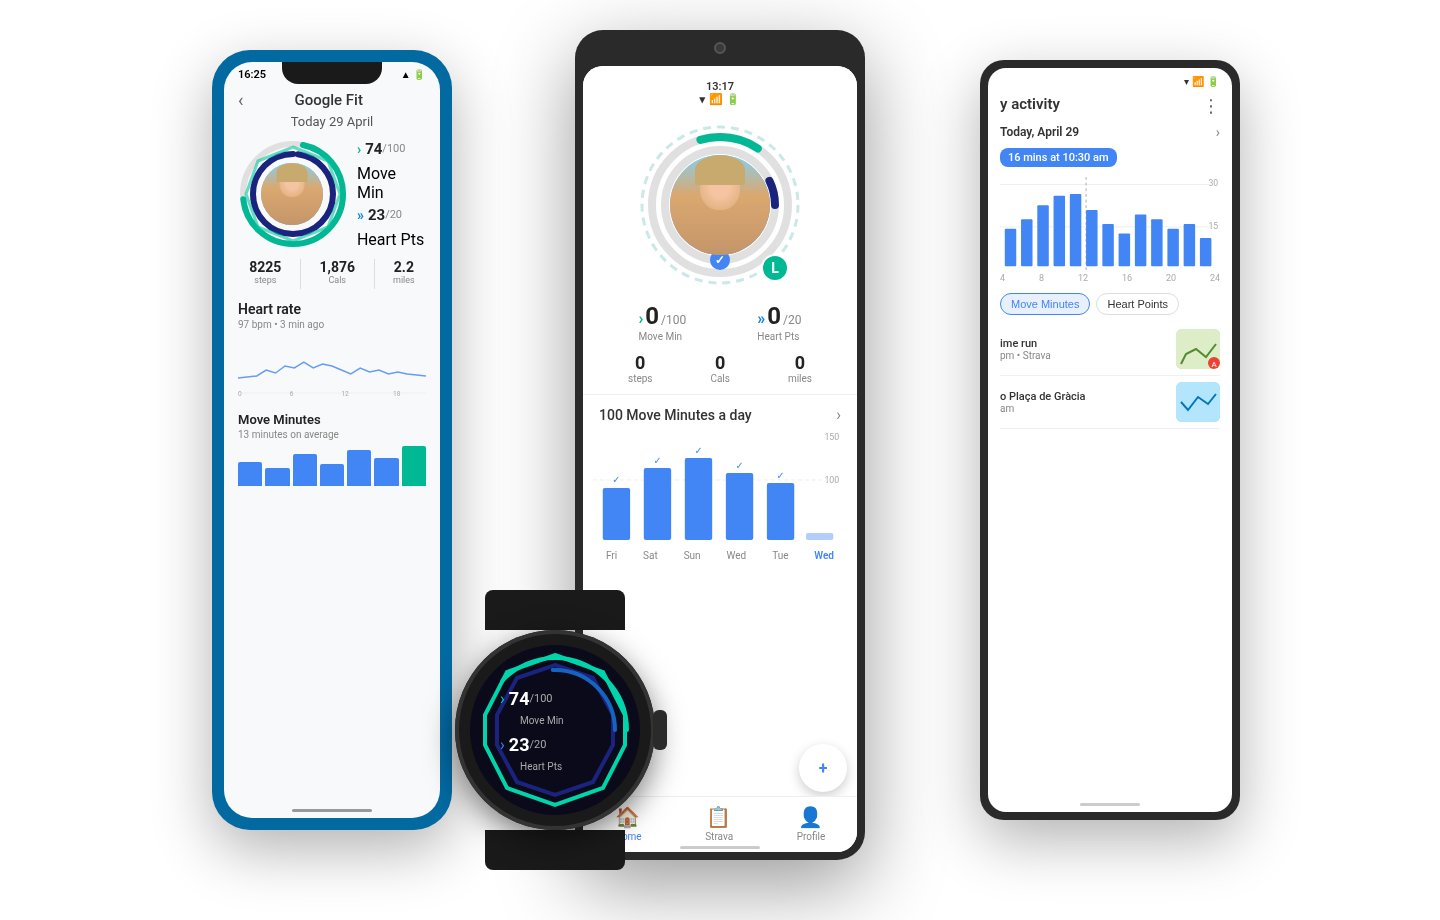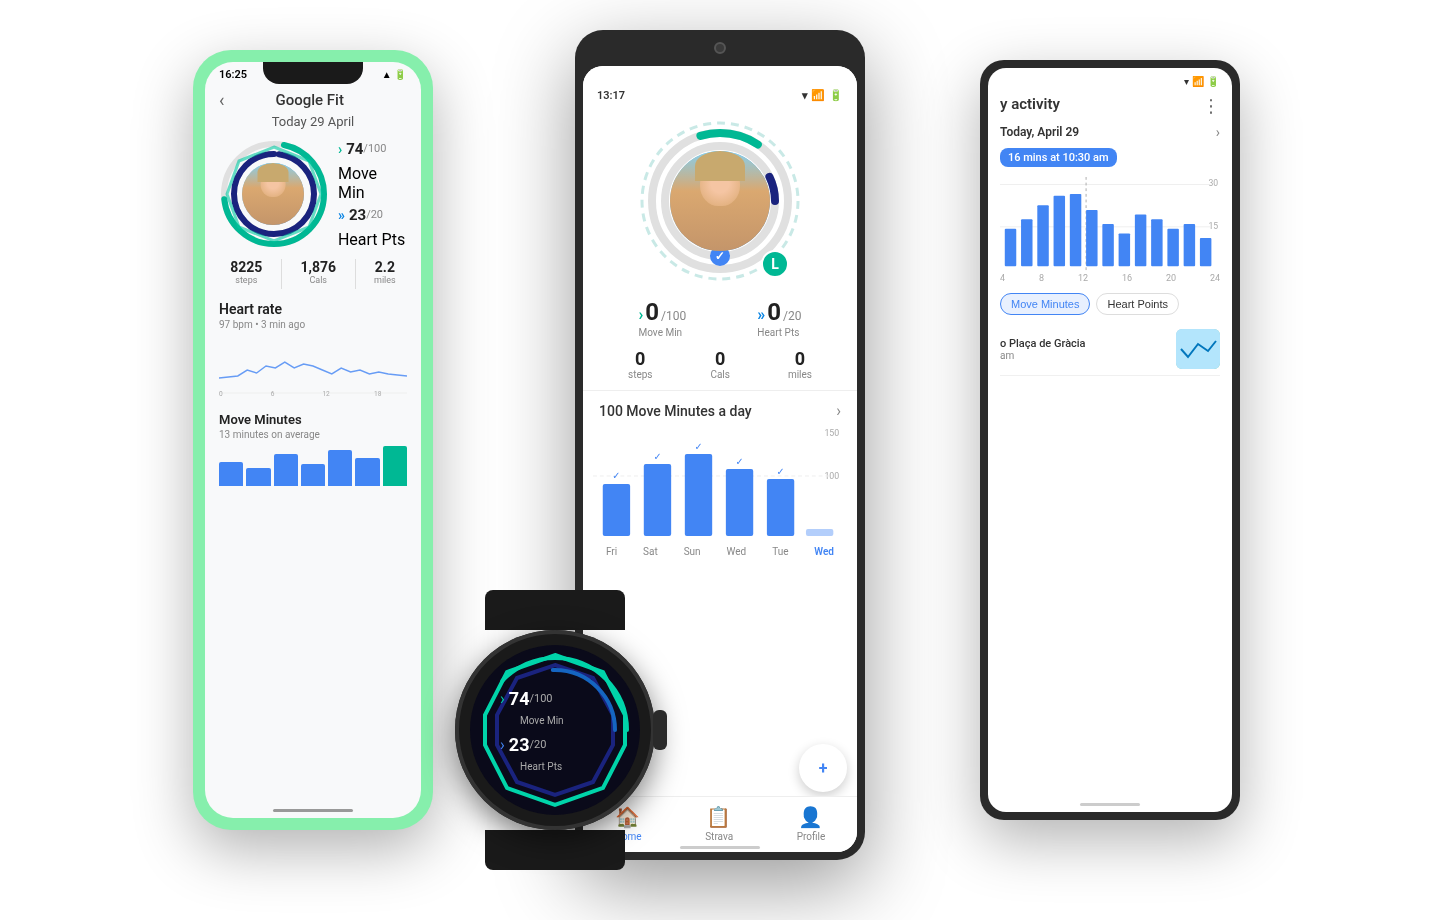--- a/index.html
+++ b/index.html
@@ -19,25 +19,25 @@
       width: 1100px;
       height: 860px;
       display: flex;
       align-items: center;
       justify-content: center;
     }
 
     
     .iphone {
       position: absolute;
-      left: 23px;
+      left: 42px;
       top: 20px;
       width: 240px;
       height: 780px;
-      background: #86efac;
+      background: #0369a1;
       border-radius: 38px;
       box-shadow: 0 20px 60px rgba(0,0,0,0.3);
       z-index: 1;
     }
     .iphone-screen {
       position: absolute;
       top: 12px;
       left: 12px;
       right: 12px;
       bottom: 12px;
@@ -245,27 +245,28 @@
       left: 8px;
       right: 8px;
       bottom: 8px;
       background: #ffffff;
       border-radius: 20px;
       overflow: hidden;
     }
 
     .android-status-bar {
       background: #fff;
-      padding: 23px 14px 4px;
+      padding: 14px 14px 4px;
       display: flex;
       justify-content: space-between;
       align-items: center;
       font-size: 11px;
       font-weight: 600;
       color: #333;
+      flex-direction: column;
     }
     .android-status-icons {
       display: flex;
       gap: 4px;
       align-items: center;
     }
 
     .android-ring-section {
       display: flex;
       justify-content: center;
@@ -1087,20 +1088,34 @@
         <span class="right-x-label">20</span>
         <span class="right-x-label">24</span>
       </div>
 
       <div class="right-filter-row">
         <button class="right-filter-btn active">Move Minutes</button>
         <button class="right-filter-btn">Heart Points</button>
       </div>
 
       <div class="right-activity-list">
+        <div class="right-activity-item">
+          <div class="right-activity-info">
+            <div class="right-activity-name">ime run</div>
+            <div class="right-activity-detail">pm • Strava</div>
+          </div>
+          <div class="right-activity-map" style="background:linear-gradient(135deg,#e8d5b7,#c8a870);">
+            <svg viewBox="0 0 44 40">
+              <rect width="44" height="40" fill="#dcedc8"></rect>
+              <polyline points="5,35 10,25 20,20 30,28 40,15" fill="none" stroke="#558b2f" stroke-width="2"></polyline>
+              <circle cx="38" cy="34" r="6" fill="#ea4335"></circle>
+              <text x="38" y="38" text-anchor="middle" fill="white" font-size="8">A</text>
+            </svg>
+          </div>
+        </div>
         <div class="right-activity-item">
           <div class="right-activity-info">
             <div class="right-activity-name">o Plaça de Gràcia</div>
             <div class="right-activity-detail">am</div>
           </div>
           <div class="right-activity-map">
             <svg viewBox="0 0 44 40">
               <rect width="44" height="40" fill="#b3e5fc"></rect>
               <polyline points="5,20 12,28 22,15 32,22 40,12" fill="none" stroke="#0277bd" stroke-width="2"></polyline>
             </svg>

